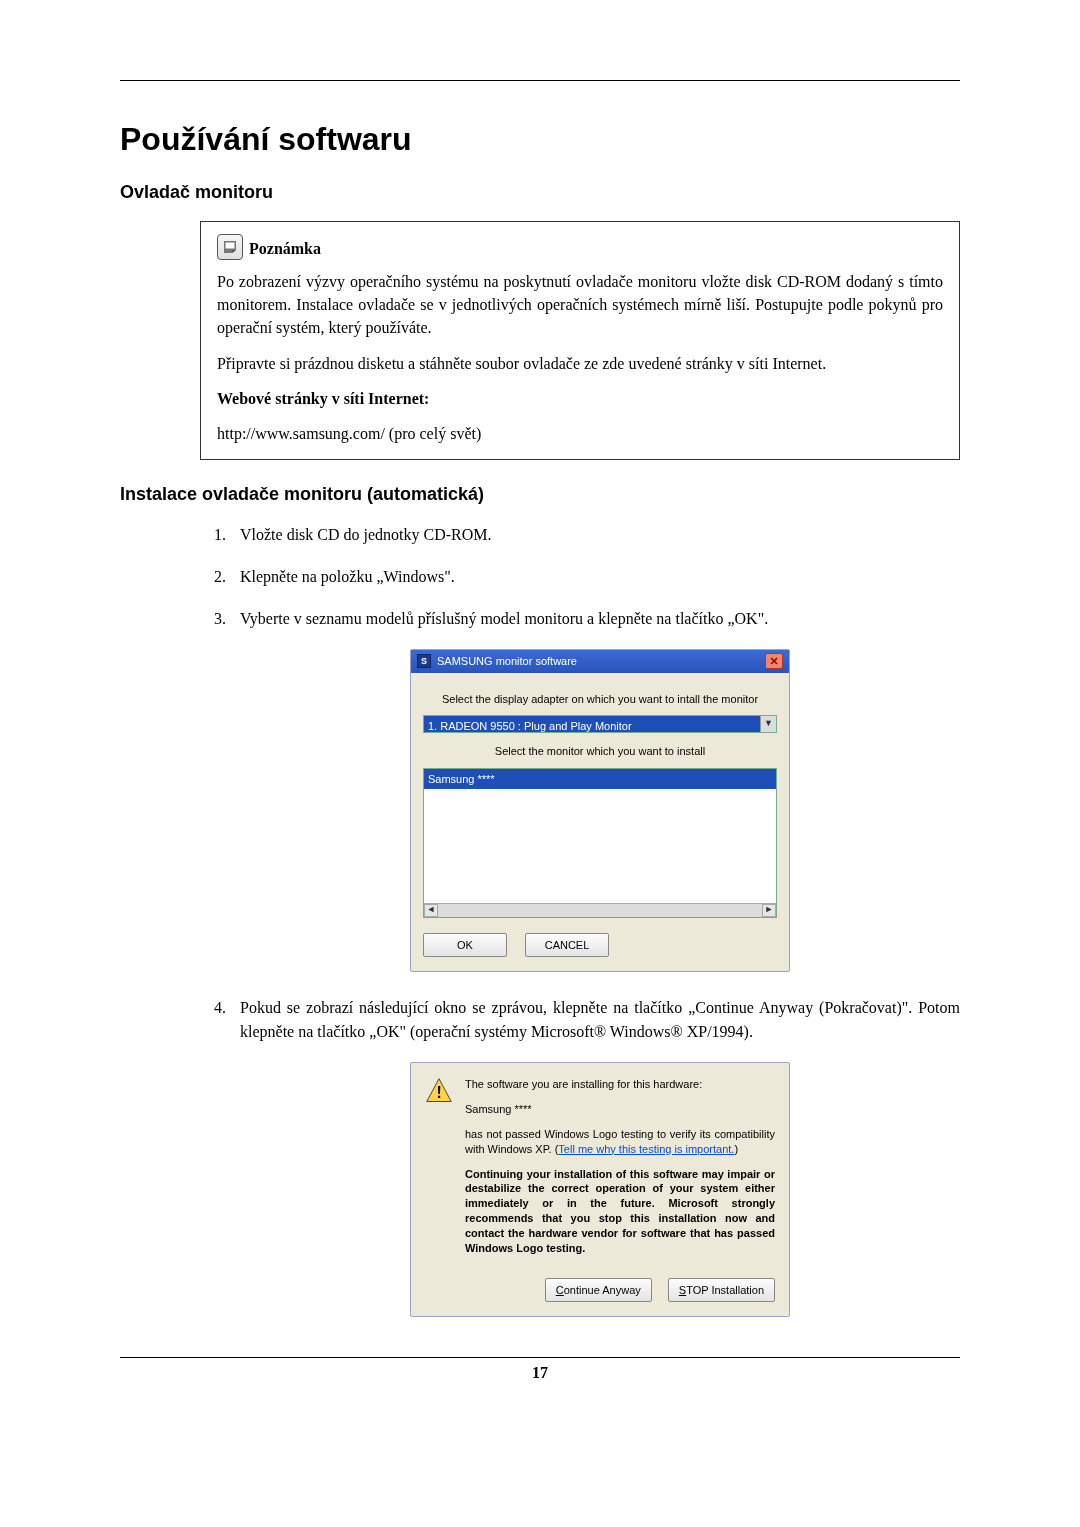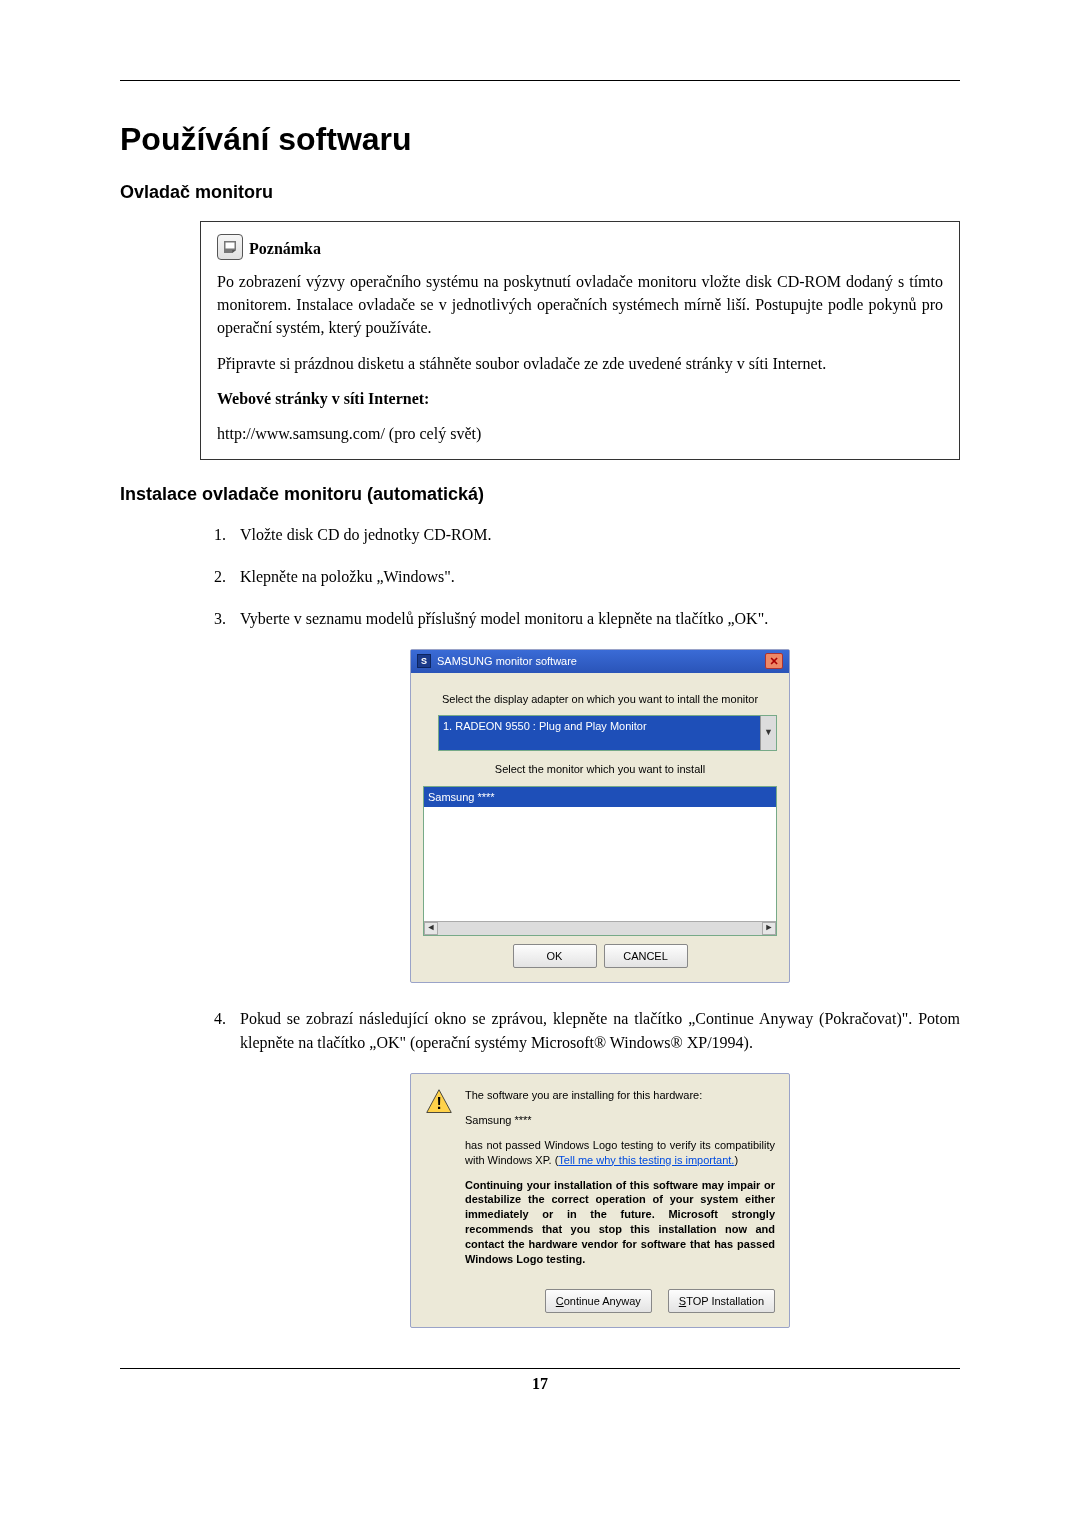--- a/index.html
+++ b/index.html
@@ -92,42 +92,42 @@
     }
     .titlebar .tb-title { flex: 1; }
     .titlebar .tb-close {
       width:18px; height:16px; border:1px solid #a33; background:#e86;
       color:#a00; font-weight:bold; display:flex; align-items:center; justify-content:center;
       border-radius:2px; font-size:11px;
     }
     .win-body { padding: 10px 12px 14px 12px; }
     .win-text-center { text-align: center; margin: 8px 0; font-size: 11px; }
     .fake-select {
-      display:flex; align-items:stretch; border:1px solid #7a8; margin:6px 0 10px 15px;
-      background:#fff; height:36px;
+      display:flex; align-items:stretch; border:1px solid #7a8; margin:6px 0 10px 0;
+      background:#fff; height:18px;
     }
     .fake-select .sel-text {
       flex:1; background:#1e4fb8; color:#fff; padding:2px 4px; font-size:11px; overflow:hidden;
     }
     .fake-select .sel-arrow {
       width:16px; background:#dcdcdc; border-left:1px solid #999;
       display:flex; align-items:center; justify-content:center; font-size:9px; color:#333;
     }
     .fake-listbox {
       border:1px solid #7a8; background:#fff; height:150px; position:relative; margin-bottom:8px;
     }
     .fake-listbox .lb-item {
       background:#1e4fb8; color:#fff; padding:2px 4px; font-size:11px;
     }
     .fake-listbox .lb-hscroll {
       position:absolute; bottom:0; left:0; right:0; height:14px; background:#dcdcdc;
       border-top:1px solid #aaa; display:flex; justify-content:space-between;
     }
     .sbtn { width:14px; background:#e6e6e6; border:1px solid #aaa; display:flex;align-items:center;justify-content:center;font-size:9px;color:#333;}
-    .btn-row { display:flex; justify-content:center; gap:7px; margin-top:8px; }
+    .btn-row { display:flex; gap:18px; margin-top:15px; }
     .winbtn {
       min-width:84px; padding:3px 10px; border:1px solid #888; border-radius:2px;
       background:linear-gradient(#fdfdfd,#e3e3e3); text-align:center; font-size:11px;
       font-family: Tahoma, Arial, sans-serif;
     }
     .win2 .titlebar { font-weight:bold; }
     .hw-body { display:flex; padding:14px 14px 4px 14px; }
     .warn-icon {
       width:28px; height:28px; margin-right:12px; flex-shrink:0;
     }

